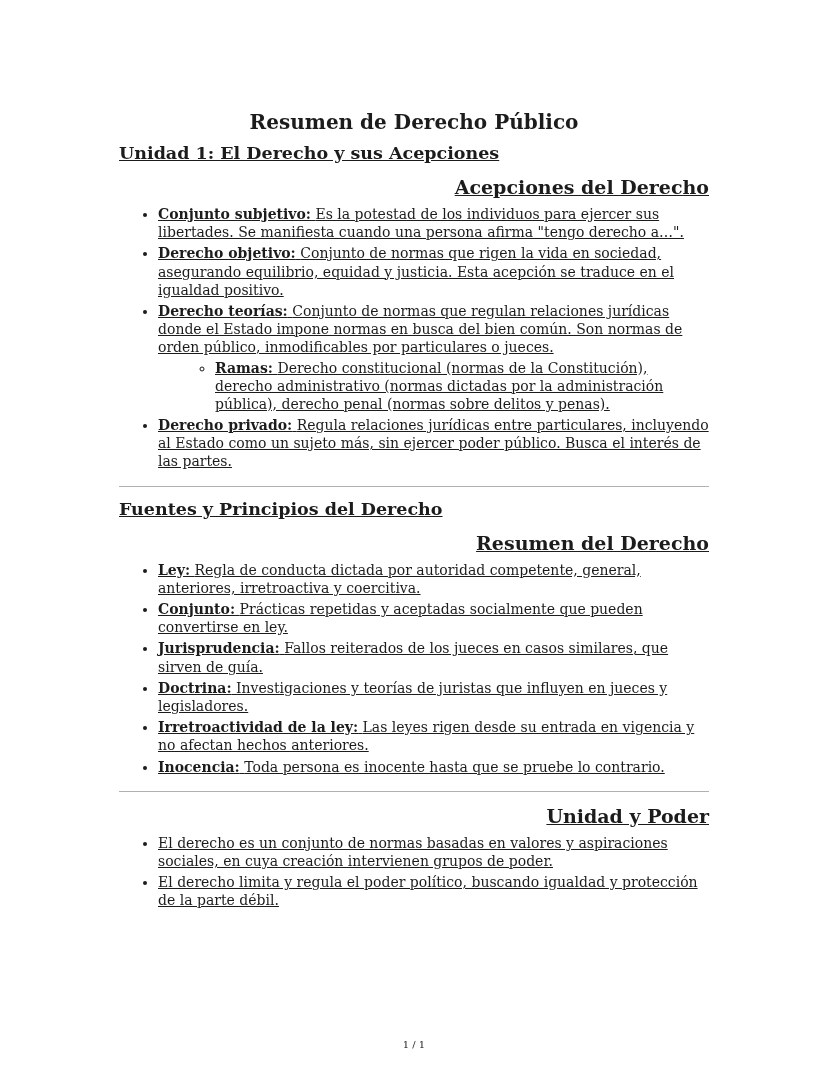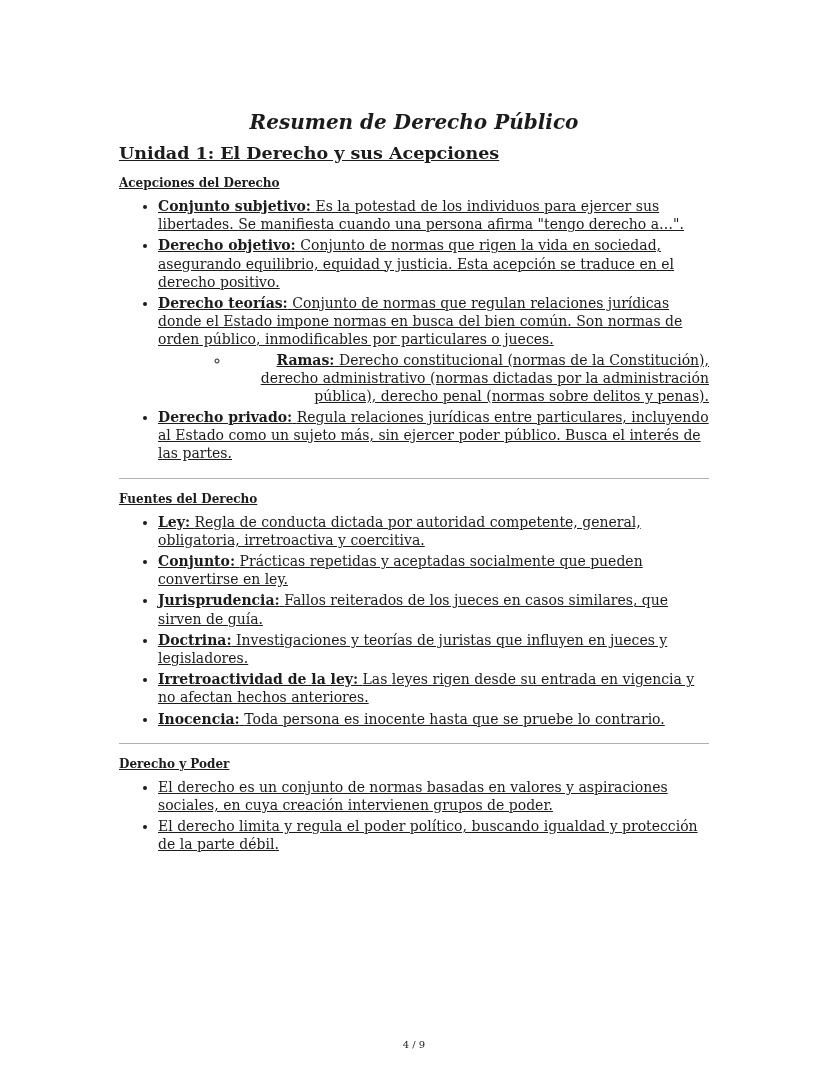--- a/index.html
+++ b/index.html
@@ -15,48 +15,48 @@
   .page {
     width: 590px;
     margin: 0 auto;
     padding-top: 110px;
   }
   .doc-title {
     font-size: 20px;
     font-weight: 700;
     text-align: center;
     margin: 0 0 9px 0;
-    font-style: italic;
   }
   .sec-h {
     font-size: 17.5px;
     font-weight: 700;
     margin: 0;
   }
   .sub-h {
-    font-size: 12px;
+    font-size: 19px;
     font-weight: 700;
     margin: 13px 0 7px 0;
+    text-align: right;
   }
   ul.list {
     list-style: disc;
     margin: 0;
     padding: 0 0 0 39px;
     font-size: 14px;
     line-height: 1.3;
   }
   ul.list > li { margin: 0 0 3px 0; }
   ul.sublist {
     list-style: circle;
     margin: 2px 0 0 0;
     padding: 0 0 0 57px;
     font-size: 14px;
     line-height: 1.3;
   }
-  ul.sublist > li { margin: 0 0 2px 15px; text-align: right; }
+  ul.sublist > li { margin: 0 0 2px 0; }
   hr.divider {
     border: 0;
     border-top: 1px solid #b0b0b0;
     margin: 15px 0 12px 0;
   }
   .section { margin-bottom: 5px; text-decoration: underline; }
   .footer {
     position: absolute;
     left: 0;
     bottom: 21px;
@@ -78,21 +78,21 @@
 
     <div>
       <h3 class="sub-h">Acepciones del Derecho</h3>
       <ul class="list">
         <li>
           <strong>Conjunto subjetivo:</strong>
           <span>Es la potestad de los individuos para ejercer sus libertades. Se manifiesta cuando una persona afirma "tengo derecho a…".</span>
         </li>
         <li>
           <strong>Derecho objetivo:</strong>
-          <span>Conjunto de normas que rigen la vida en sociedad, asegurando equilibrio, equidad y justicia. Esta acepción se traduce en el derecho positivo.</span>
+          <span>Conjunto de normas que rigen la vida en sociedad, asegurando equilibrio, equidad y justicia. Esta acepción se traduce en el igualdad positivo.</span>
         </li>
       </ul>
     </div>
 
     <div>
       <ul class="list">
         <li>
           <strong>Derecho teorías:</strong>
           <span>Conjunto de normas que regulan relaciones jurídicas donde el Estado impone normas en busca del bien común. Son normas de orden público, inmodificables por particulares o jueces.</span>
           <ul class="sublist">
@@ -106,27 +106,28 @@
           <strong>Derecho privado:</strong>
           <span>Regula relaciones jurídicas entre particulares, incluyendo al Estado como un sujeto más, sin ejercer poder público. Busca el interés de las partes.</span>
         </li>
       </ul>
     </div>
   </section>
 
   <hr class="divider">
 
   <section class="section">
+    <h2 class="sec-h">Fuentes y Principios del Derecho</h2>
 
     <div>
-      <h3 class="sub-h">Fuentes del Derecho</h3>
+      <h3 class="sub-h">Resumen del Derecho</h3>
       <ul class="list">
         <li>
           <strong>Ley:</strong>
-          <span>Regla de conducta dictada por autoridad competente, general, obligatoria, irretroactiva y coercitiva.</span>
+          <span>Regla de conducta dictada por autoridad competente, general, anteriores, irretroactiva y coercitiva.</span>
         </li>
         <li>
           <strong>Conjunto:</strong>
           <span>Prácticas repetidas y aceptadas socialmente que pueden convertirse en ley.</span>
         </li>
         <li>
           <strong>Jurisprudencia:</strong>
           <span>Fallos reiterados de los jueces en casos similares, que sirven de guía.</span>
         </li>
         <li>
@@ -148,27 +149,27 @@
         </li>
       </ul>
     </div>
   </section>
 
   <hr class="divider">
 
   <section class="section">
 
     <div>
-      <h3 class="sub-h">Derecho y Poder</h3>
+      <h3 class="sub-h">Unidad y Poder</h3>
       <ul class="list">
         <li>
           <span>El derecho es un conjunto de normas basadas en valores y aspiraciones sociales, en cuya creación intervienen grupos de poder.</span>
         </li>
         <li>
           <span>El derecho limita y regula el poder político, buscando igualdad y protección de la parte débil.</span>
         </li>
       </ul>
     </div>
   </section>
 
 </div>
 
-<div class="footer">4 / 9</div>
+<div class="footer">1 / 1</div>
 
 </body></html>

